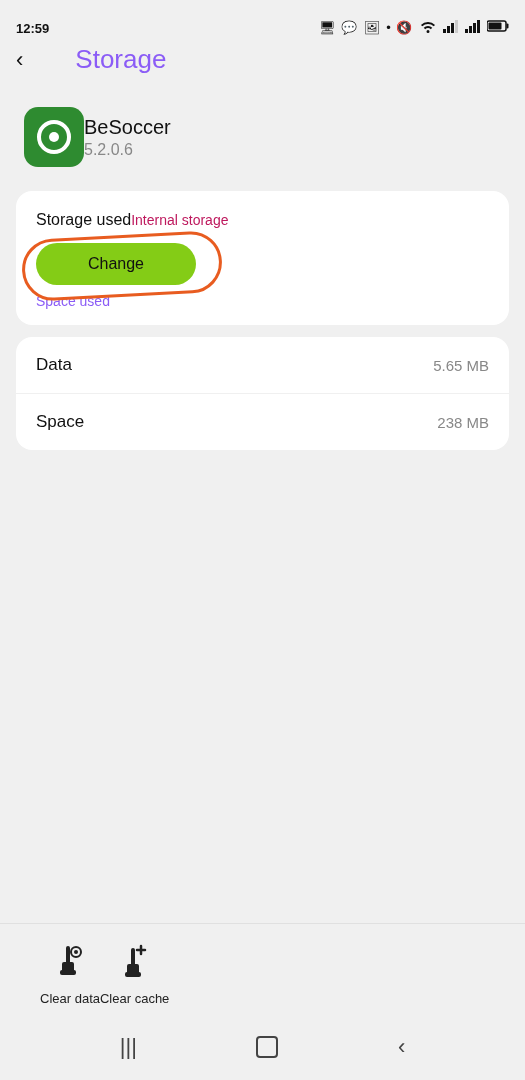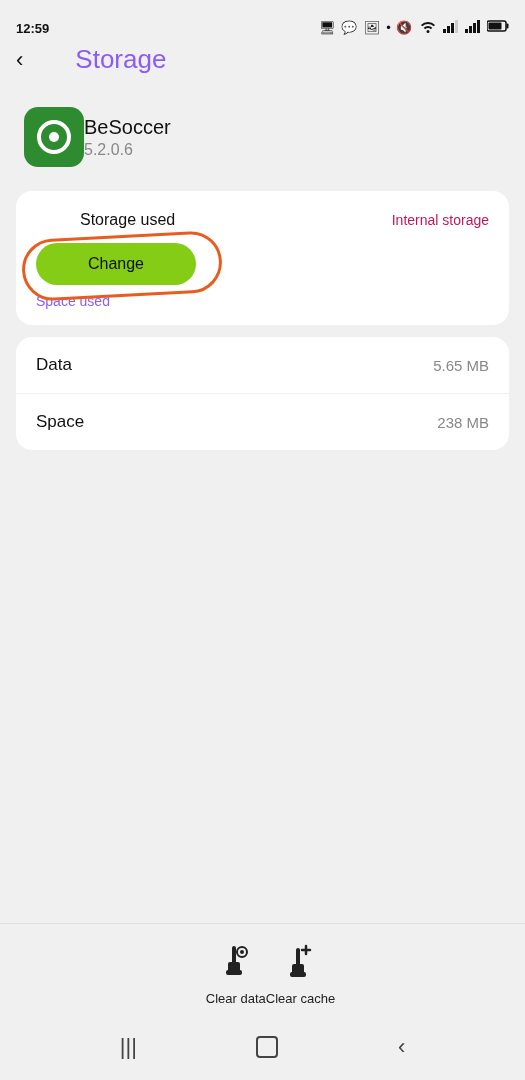--- a/index.html
+++ b/index.html
@@ -103,24 +103,22 @@
 
     
     .storage-card {
       background: white;
       border-radius: 16px;
       margin: 4px 16px 0 16px;
       padding: 20px 20px 16px 20px;
     }
     .storage-header {
       display: flex;
-      justify-content: space-between;
       align-items: center;
       margin-bottom: 14px;
-      margin-left: 44px;
     }
     .storage-used-label {
       font-size: 16px;
       color: #111;
     }
     .internal-storage-label {
       font-size: 14px;
       color: #be185d;
     }
     .change-button {
@@ -179,21 +177,21 @@
     
     .bottom-section {
       position: absolute;
       bottom: 0;
       left: 0;
       right: 0;
       background: #f0f0f0;
     }
     .action-buttons {
       display: flex;
-      justify-content: center;
+      justify-content: flex-start;
       padding: 20px 24px 16px 40px;
       border-top: 1px solid #e0e0e0;
     }
     .action-btn {
       display: flex;
       flex-direction: column;
       align-items: center;
       gap: 8px;
       cursor: pointer;
       background: none;

